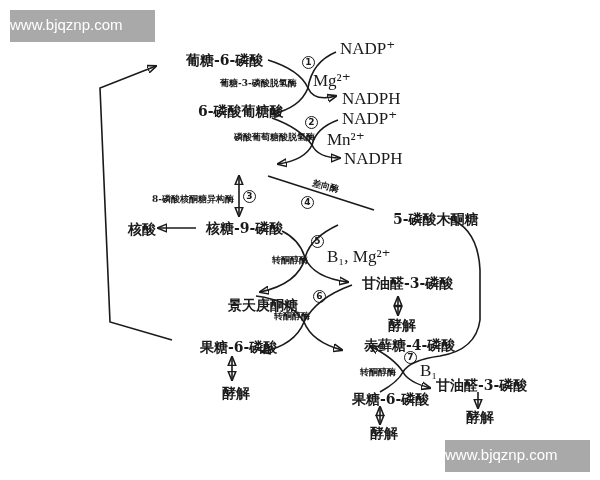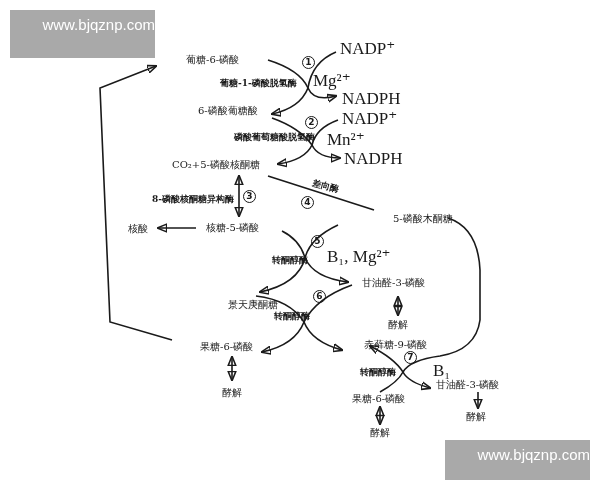--- a/index.html
+++ b/index.html
@@ -12,27 +12,27 @@
     font-family: "DejaVu Serif", "Liberation Serif", serif;
     color: #1a1a1a;
   }
   .watermark {
     position: absolute;
     background: #a9a9a9;
     color: #ffffff;
     font-family: "Liberation Sans", "DejaVu Sans", sans-serif;
     font-size: 15px;
     line-height: 30px;
-    height: 48px;
-    text-align: right;
+    height: 32px;
+    text-align: left;
   }
   .node {
     position: absolute;
-    font-size: 10px;
-    font-weight: normal;
+    font-size: 14px;
+    font-weight: bold;
     white-space: nowrap;
     line-height: 14px;
   }
   .enzyme {
     position: absolute;
     font-size: 9px;
     font-weight: bold;
     white-space: nowrap;
     line-height: 12px;
   }
@@ -97,51 +97,50 @@
     <line x1="398" y1="297" x2="398" y2="315" marker-start="url(#ah)" marker-end="url(#ah)"></line>
     <line x1="232" y1="357" x2="232" y2="380" marker-start="url(#ah)" marker-end="url(#ah)"></line>
     <line x1="380" y1="407" x2="380" y2="424" marker-start="url(#ah)" marker-end="url(#ah)"></line>
     <line x1="478" y1="392" x2="478" y2="408" marker-end="url(#ah)"></line>
 
     <path d="M172,340 L110,322 L100,88 L156,66" marker-end="url(#ah)"></path>
   </svg>
 
   <div class="node" style="left:186px; top:53px;">葡糖-6-磷酸</div>
   <div class="node" style="left:198px; top:104px;">6-磷酸葡糖酸</div>
-  <div class="node" style="left:172px; top:158px;">CO₂+5-磷酸核酮糖</div>
-  <div class="node" style="left:206px; top:221px;">核糖-5-磷酸</div>
+  <div class="node" style="left:206px; top:221px;">核糖-9-磷酸</div>
   <div class="node" style="left:128px; top:222px;">核酸</div>
   <div class="node" style="left:358px; top:212px;margin-left:35px;">5-磷酸木酮糖</div>
   <div class="node" style="left:228px; top:283px;margin-top:15px;">景天庚酮糖</div>
   <div class="node" style="left:362px; top:276px;">甘油醛-3-磷酸</div>
   <div class="node" style="left:388px; top:318px;">酵解</div>
   <div class="node" style="left:200px; top:340px;">果糖-6-磷酸</div>
   <div class="node" style="left:222px; top:386px;">酵解</div>
-  <div class="node" style="left:364px; top:338px;">赤藓糖-9-磷酸</div>
+  <div class="node" style="left:364px; top:338px;">赤藓糖-4-磷酸</div>
   <div class="node" style="left:436px; top:378px;">甘油醛-3-磷酸</div>
   <div class="node" style="left:352px; top:392px;">果糖-6-磷酸</div>
   <div class="node" style="left:370px; top:426px;">酵解</div>
   <div class="node" style="left:466px; top:410px;">酵解</div>
 
-  <div class="enzyme" style="left:220px; top:77px;">葡糖-1-磷酸脱氢酶</div>
+  <div class="enzyme" style="left:220px; top:77px;">葡糖-3-磷酸脱氢酶</div>
   <div class="enzyme" style="left:222px; top:131px;margin-left:12px;">磷酸葡萄糖酸脱氢酶</div>
   <div class="enzyme" style="left:152px; top:193px;">8-磷酸核酮糖异构酶</div>
   <div class="enzyme" style="left:312px; top:180px; transform:rotate(14deg);">差向酶</div>
   <div class="enzyme" style="left:272px; top:254px;">转酮醇酶</div>
   <div class="enzyme" style="left:274px; top:310px;">转酮醇酶</div>
   <div class="enzyme" style="left:360px; top:366px;">转酮醇酶</div>
 
   <div class="cofactor" style="left:340px; top:42px;">NADP⁺</div>
   <div class="cofactor" style="left:313px; top:74px;">Mg²⁺</div>
   <div class="cofactor" style="left:342px; top:92px;">NADPH</div>
   <div class="cofactor" style="left:342px; top:112px;">NADP⁺</div>
   <div class="cofactor" style="left:316px; top:133px;margin-left:11px;">Mn²⁺</div>
   <div class="cofactor" style="left:344px; top:152px;">NADPH</div>
   <div class="cofactor" style="left:327px; top:250px;">B₁, Mg²⁺</div>
-  <div class="cofactor" style="left:420px; top:364px;margin-left:13px;">B₁</div>
+  <div class="cofactor" style="left:420px; top:364px;">B₁</div>
 
   <div class="step" style="left:302px; top:56px;">1</div>
   <div class="step" style="left:305px; top:116px;">2</div>
   <div class="step" style="left:243px; top:190px;">3</div>
   <div class="step" style="left:301px; top:196px;">4</div>
   <div class="step" style="left:311px; top:235px;">5</div>
   <div class="step" style="left:313px; top:290px;">6</div>
   <div class="step" style="left:404px; top:351px;">7</div>
 
 </div>

